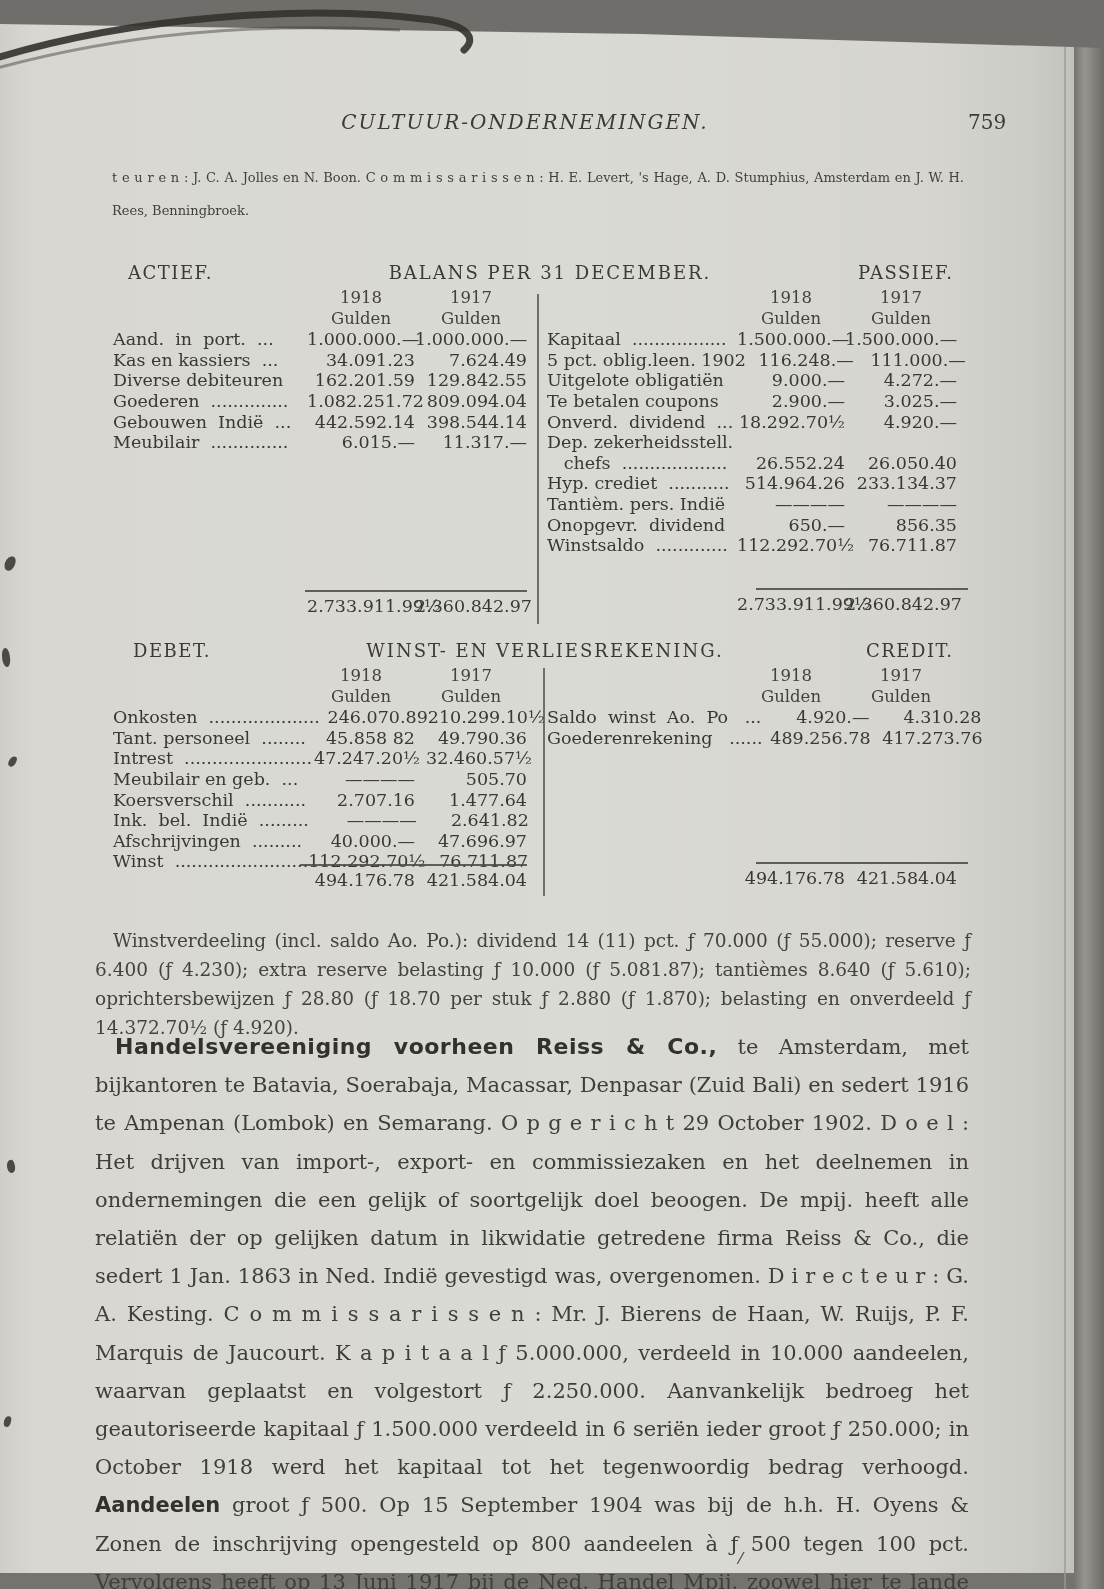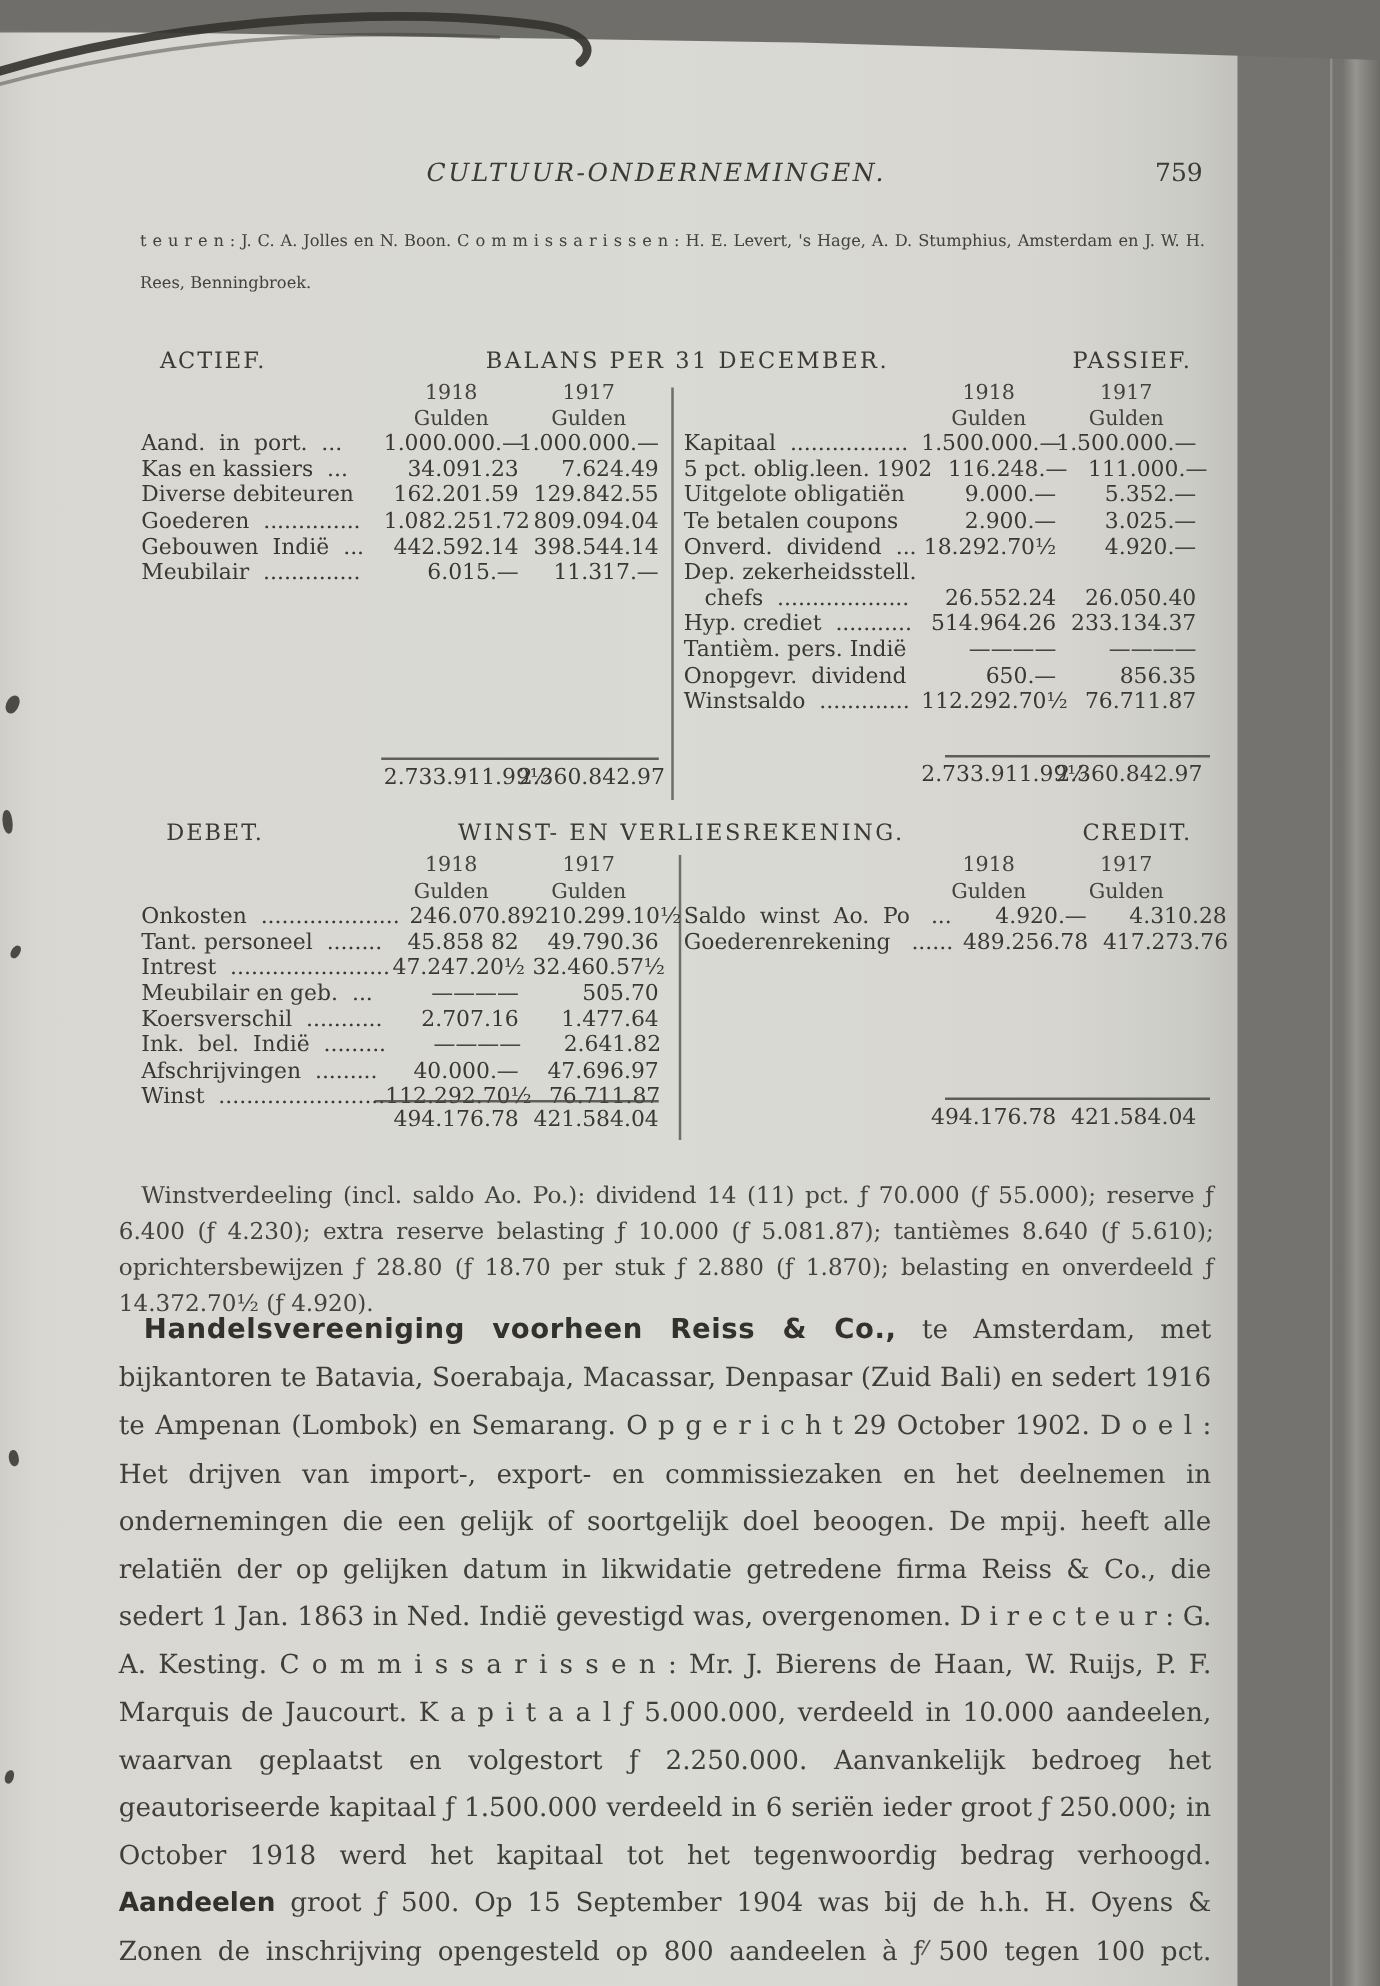--- a/index.html
+++ b/index.html
@@ -1,31 +1,31 @@
 <!DOCTYPE html>
 <html><head>
 <meta charset="utf-8">
 <style>
   html,body{margin:0;padding:0;}
   body{background:#55544f; font-family:"DejaVu Serif", serif;}
   .stage{position:relative; width:1104px; height:1589px; overflow:hidden;
          background:#74736f; margin:0 auto;}
-  .page{position:absolute; left:0; top:26px; width:990px; height:1563px;
+  .page{position:absolute; left:0; top:10px; width:1074px; height:1563px;
         background:linear-gradient(90deg,#cfcec9 0,#d8d7d2 3%,#dadad5 55%,#d6d5d0 86%,#ccccc7 96%,#c2c1bc 100%);
         color:#3c3a35;}
   .abs{position:absolute;}
   
   .topsvg{position:absolute; left:0; top:0; width:1104px; height:100px; z-index:5;}
   .right-edge{position:absolute; right:0; top:0; width:30px; height:1589px; z-index:4;
         background:linear-gradient(90deg, rgba(120,118,113,0) 0, #979590 35%, #6d6b66 100%);}
   .fold-line{position:absolute; top:30px; width:2px; height:1559px; background:#9a9893; opacity:.7; z-index:4;}
   .spot{position:absolute; background:#34322e; border-radius:60% 40% 55% 45%; z-index:6; opacity:.85;}
   
   .pg-title{font-style:italic; font-size:20px; letter-spacing:2px; text-align:center;}
-  .pg-num{font-size:20px;}
+  .pg-num{font-size:20px;margin-left:44px;}
   .sec-head{font-size:18px; letter-spacing:1.5px;}
   
   .para{font-size:13px; line-height:32.5px; text-align:justify; color:#43413c;}
   .small-para{font-size:18.5px; line-height:29px; text-align:justify; text-indent:18px; color:#45433e;}
   .company{font-size:21px; line-height:38.2px; text-align:justify; text-indent:20px; color:#403e39;}
   .company .bold-sans{font-family:"DejaVu Sans", sans-serif; font-weight:bold; font-size:22px; letter-spacing:.5px; color:#33312c;}
   .company .bold-word{font-family:"DejaVu Sans", sans-serif; font-weight:bold; font-size:21px; color:#33312c;}
   
   .tbl{font-size:17.5px; color:#3a3833;}
   .row{display:flex; height:20.6px; align-items:baseline;}
@@ -117,21 +117,21 @@
           <span class="num c2">1.500.000.—</span>
         </div>
       <div class="row">
           <span class="lbl">5 pct. oblig.leen. 1902</span>
           <span class="num c1">116.248.—</span>
           <span class="num c2">111.000.—</span>
         </div>
       <div class="row">
           <span class="lbl">Uitgelote obligatiën</span>
           <span class="num c1">9.000.—</span>
-          <span class="num c2">5.352.—</span>
+          <span class="num c2">4.272.—</span>
         </div>
       <div class="row">
           <span class="lbl">Te betalen coupons</span>
           <span class="num c1">2.900.—</span>
           <span class="num c2">3.025.—</span>
         </div>
       <div class="row">
           <span class="lbl">Onverd.  dividend  ...</span>
           <span class="num c1">18.292.70½</span>
           <span class="num c2">4.920.—</span>

